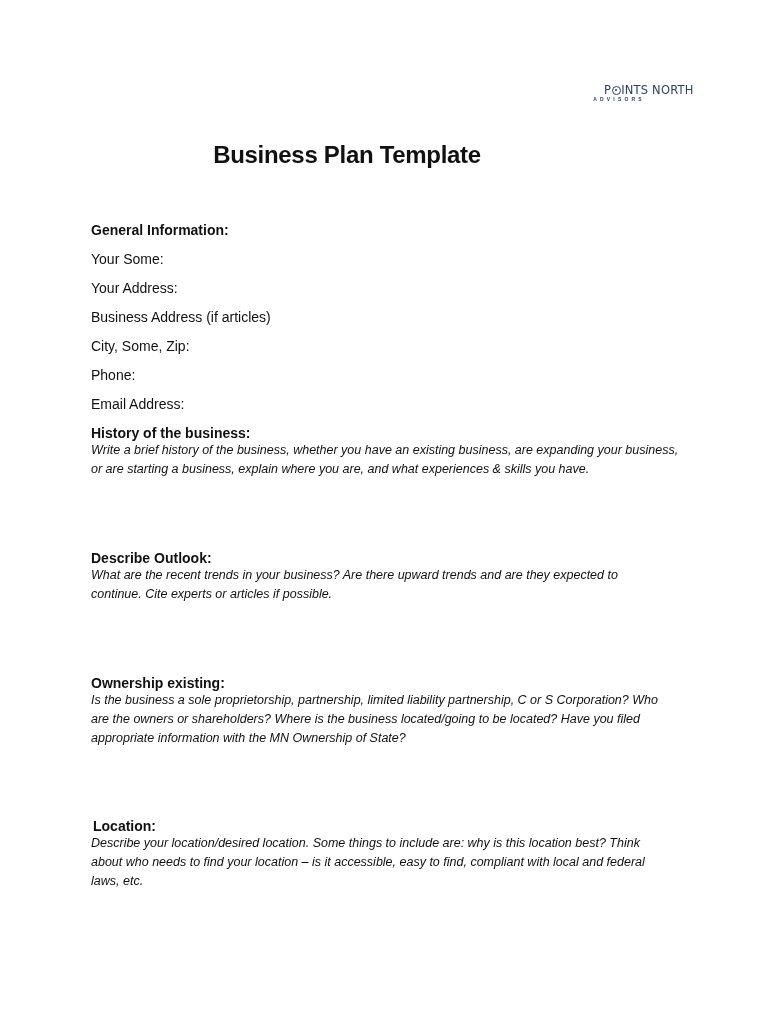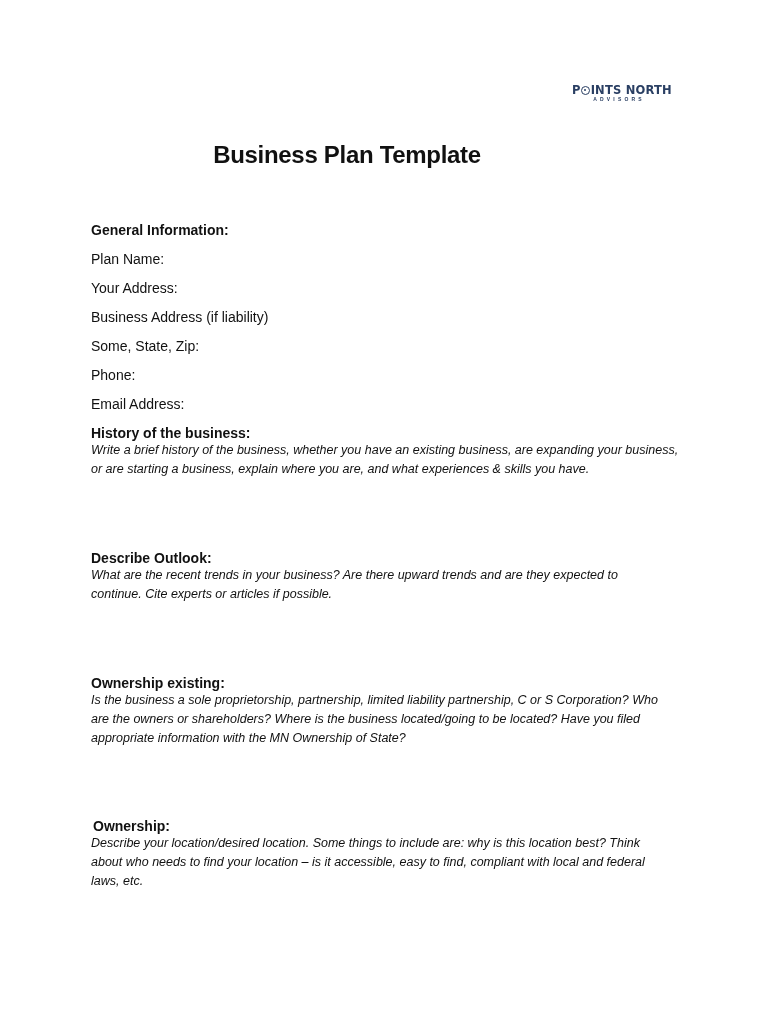--- a/index.html
+++ b/index.html
@@ -1,20 +1,20 @@
 <!DOCTYPE html>
 <html><head>
   <meta charset="utf-8">
   <style>
     html, body { margin: 0; padding: 0; background: #ffffff; }
     body { width: 770px; height: 1024px; position: relative; overflow: hidden;
            font-family: "Liberation Sans", sans-serif; color: #111; }
     .logo { position: absolute; left: 572px; top: 84px; width: 90px; text-align: center; }
-    .logo-main { font-family: "DejaVu Sans", sans-serif; font-weight: bold; font-size: 11.5px;
-                 color: #2a3f63; letter-spacing: 0.2px; line-height: 12px; white-space: nowrap; }
+    .logo-main { font-family: "DejaVu Sans", sans-serif; font-weight: normal; font-size: 11.5px;
+                 color: #2a3f63; letter-spacing: 0.2px; line-height: 12px; white-space: nowrap; margin-left: 32px; }
     .logo-main .compass { display: inline-block; width: 9px; height: 9px; border: 1.5px solid #2a3f63;
                           border-radius: 50%; box-sizing: border-box; position: relative; vertical-align: -1px; margin: 0 0.5px; }
     .logo-main .compass::before { content: ""; position: absolute; left: 2px; top: 2px; width: 2px; height: 2px;
                                   background: #2a3f63; border-radius: 50%; }
     .logo-sub { font-size: 5px; letter-spacing: 3.2px; color: #2a3f63; font-weight: bold; line-height: 7px; padding-left: 4px; }
     .title { position: absolute; left: 0; width: 694px; top: 141px; text-align: center;
              font-size: 24px; font-weight: bold; letter-spacing: -0.3px; }
     .label { position: absolute; left: 91px; font-size: 14px; white-space: nowrap; }
     .bold { font-weight: bold; }
     .ital { font-style: italic; font-size: 12.5px; line-height: 19px; position: absolute; left: 91px; white-space: nowrap; }
@@ -23,36 +23,36 @@
 <body>
 
 <div class="logo">
   <div class="logo-main"><span>P</span><span class="compass"></span><span>INTS NORTH</span></div>
   <div class="logo-sub">ADVISORS</div>
 </div>
 
 <div class="title">Business Plan Template</div>
 
 <div class="label bold" style="top:222px">General Information:</div>
-<div class="label" style="top:251px">Plan Name:</div>
+<div class="label" style="top:251px">Your Some:</div>
 <div class="label" style="top:280px">Your Address:</div>
-<div class="label" style="top:309px">Business Address (if liability)</div>
-<div class="label" style="top:338px">Some, State, Zip:</div>
+<div class="label" style="top:309px">Business Address (if articles)</div>
+<div class="label" style="top:338px">City, Some, Zip:</div>
 <div class="label" style="top:367px">Phone:</div>
 <div class="label" style="top:396px">Email Address:</div>
 
 <div class="label bold" style="top:425px">History of the business:</div>
 <div class="ital" style="top:441px">Write a brief history of the business, whether you have an existing business, are expanding your business,</div>
 <div class="ital" style="top:460px">or are starting a business, explain where you are, and what experiences &amp; skills you have.</div>
 
 <div class="label bold" style="top:550px">Describe Outlook:</div>
 <div class="ital" style="top:566px">What are the recent trends in your business?  Are there upward trends and are they expected to</div>
 <div class="ital" style="top:585px">continue.  Cite experts or articles if possible.</div>
 
 <div class="label bold" style="top:675px">Ownership existing:</div>
 <div class="ital" style="top:691px">Is the business a sole proprietorship, partnership, limited liability partnership, C or S Corporation?  Who</div>
 <div class="ital" style="top:710px">are the owners or shareholders?  Where is the business located/going to be located?  Have you filed</div>
 <div class="ital" style="top:729px">appropriate information with the MN Ownership of State?</div>
 
-<div class="label bold" style="top:818px; left:93px">Ownership:</div>
+<div class="label bold" style="top:818px; left:93px">Location:</div>
 <div class="ital" style="top:834px">Describe your location/desired location.  Some things to include are:  why is this location best? Think</div>
 <div class="ital" style="top:853px">about who needs to find your location – is it accessible, easy to find, compliant with local and federal</div>
 <div class="ital" style="top:872px">laws, etc.</div>
 
 </body></html>

